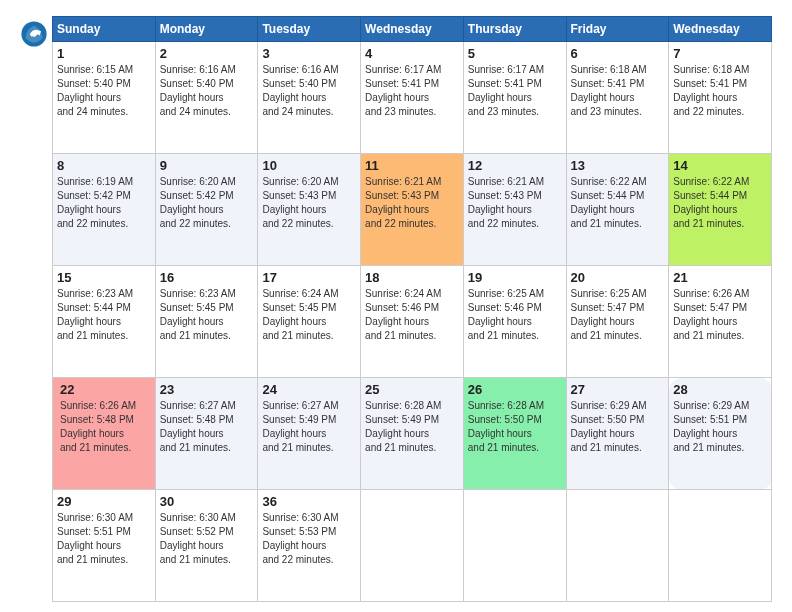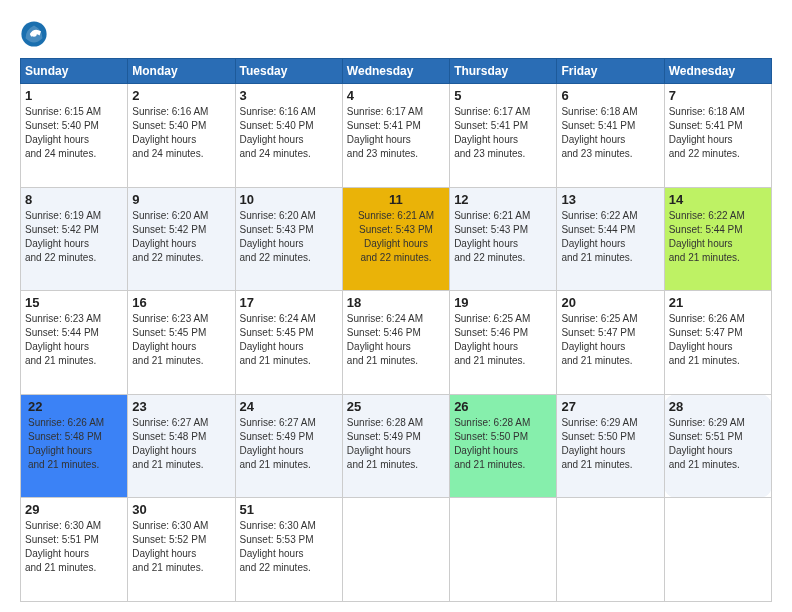--- a/index.html
+++ b/index.html
@@ -8,21 +8,21 @@
       background: #fff;
       width: 792px;
       height: 612px;
       overflow: hidden;
     }
     .page {
       width: 792px;
       height: 612px;
       padding: 16px 20px 10px 20px;
       display: flex;
-      flex-direction: column;
+      flex-direction: row;
     }
     .header {
       display: flex;
       align-items: flex-start;
       justify-content: space-between;
       margin-bottom: 10px;
     }
     .logo {
       display: flex;
       align-items: center;
@@ -173,21 +173,21 @@
             <div class="day-info">Sunrise: 6:19 AM<br>Sunset: 5:42 PM<br>Daylight hours<br>and 22 minutes.</div>
           </td>
           <td style="background: rgb(240, 244, 250);">
             <span class="day-num">9</span>
             <div class="day-info">Sunrise: 6:20 AM<br>Sunset: 5:42 PM<br>Daylight hours<br>and 22 minutes.</div>
           </td>
           <td style="background: rgb(240, 244, 250);">
             <span class="day-num">10</span>
             <div class="day-info">Sunrise: 6:20 AM<br>Sunset: 5:43 PM<br>Daylight hours<br>and 22 minutes.</div>
           </td>
-          <td style="background: #eab308; text-align: center;">
+          <td style="background: #fdba74;">
             <span class="day-num">11</span>
             <div class="day-info">Sunrise: 6:21 AM<br>Sunset: 5:43 PM<br>Daylight hours<br>and 22 minutes.</div>
           </td>
           <td style="background: rgb(240, 244, 250);">
             <span class="day-num">12</span>
             <div class="day-info">Sunrise: 6:21 AM<br>Sunset: 5:43 PM<br>Daylight hours<br>and 22 minutes.</div>
           </td>
           <td style="background: rgb(240, 244, 250); margin-left: 8px;">
             <span class="day-num">13</span>
             <div class="day-info">Sunrise: 6:22 AM<br>Sunset: 5:44 PM<br>Daylight hours<br>and 21 minutes.</div>
@@ -221,21 +221,21 @@
           <td>
             <span class="day-num">20</span>
             <div class="day-info">Sunrise: 6:25 AM<br>Sunset: 5:47 PM<br>Daylight hours<br>and 21 minutes.</div>
           </td>
           <td>
             <span class="day-num">21</span>
             <div class="day-info">Sunrise: 6:26 AM<br>Sunset: 5:47 PM<br>Daylight hours<br>and 21 minutes.</div>
           </td>
         </tr>
         <tr style="background: rgb(240, 244, 250);">
-          <td style="background: #3b82f6; padding-left: 7px;">
+          <td style="background: #fca5a5; padding-left: 7px;">
             <span class="day-num">22</span>
             <div class="day-info">Sunrise: 6:26 AM<br>Sunset: 5:48 PM<br>Daylight hours<br>and 21 minutes.</div>
           </td>
           <td style="background: rgb(240, 244, 250);">
             <span class="day-num">23</span>
             <div class="day-info">Sunrise: 6:27 AM<br>Sunset: 5:48 PM<br>Daylight hours<br>and 21 minutes.</div>
           </td>
           <td style="background: rgb(240, 244, 250);">
             <span class="day-num">24</span>
             <div class="day-info">Sunrise: 6:27 AM<br>Sunset: 5:49 PM<br>Daylight hours<br>and 21 minutes.</div>
@@ -260,21 +260,21 @@
         <tr>
           <td>
             <span class="day-num">29</span>
             <div class="day-info">Sunrise: 6:30 AM<br>Sunset: 5:51 PM<br>Daylight hours<br>and 21 minutes.</div>
           </td>
           <td>
             <span class="day-num">30</span>
             <div class="day-info">Sunrise: 6:30 AM<br>Sunset: 5:52 PM<br>Daylight hours<br>and 21 minutes.</div>
           </td>
           <td>
-            <span class="day-num">51</span>
+            <span class="day-num">36</span>
             <div class="day-info">Sunrise: 6:30 AM<br>Sunset: 5:53 PM<br>Daylight hours<br>and 22 minutes.</div>
           </td>
           <td style="background: rgb(255, 255, 255);"></td>
           <td style="background: rgb(255, 255, 255);"></td>
           <td style="background: rgb(255, 255, 255);"></td>
           <td style="background: rgb(255, 255, 255);"></td>
         </tr>
       </tbody>
   </table>
 </div>

